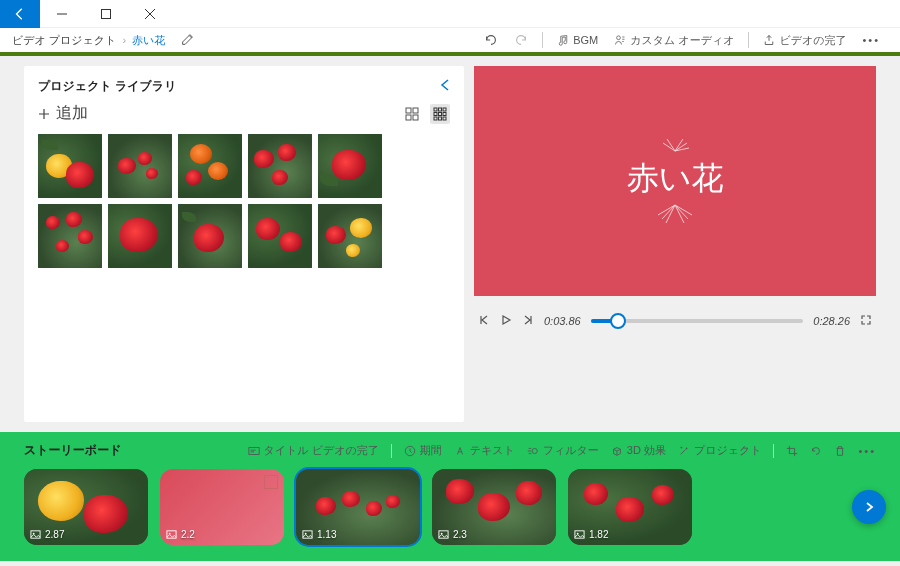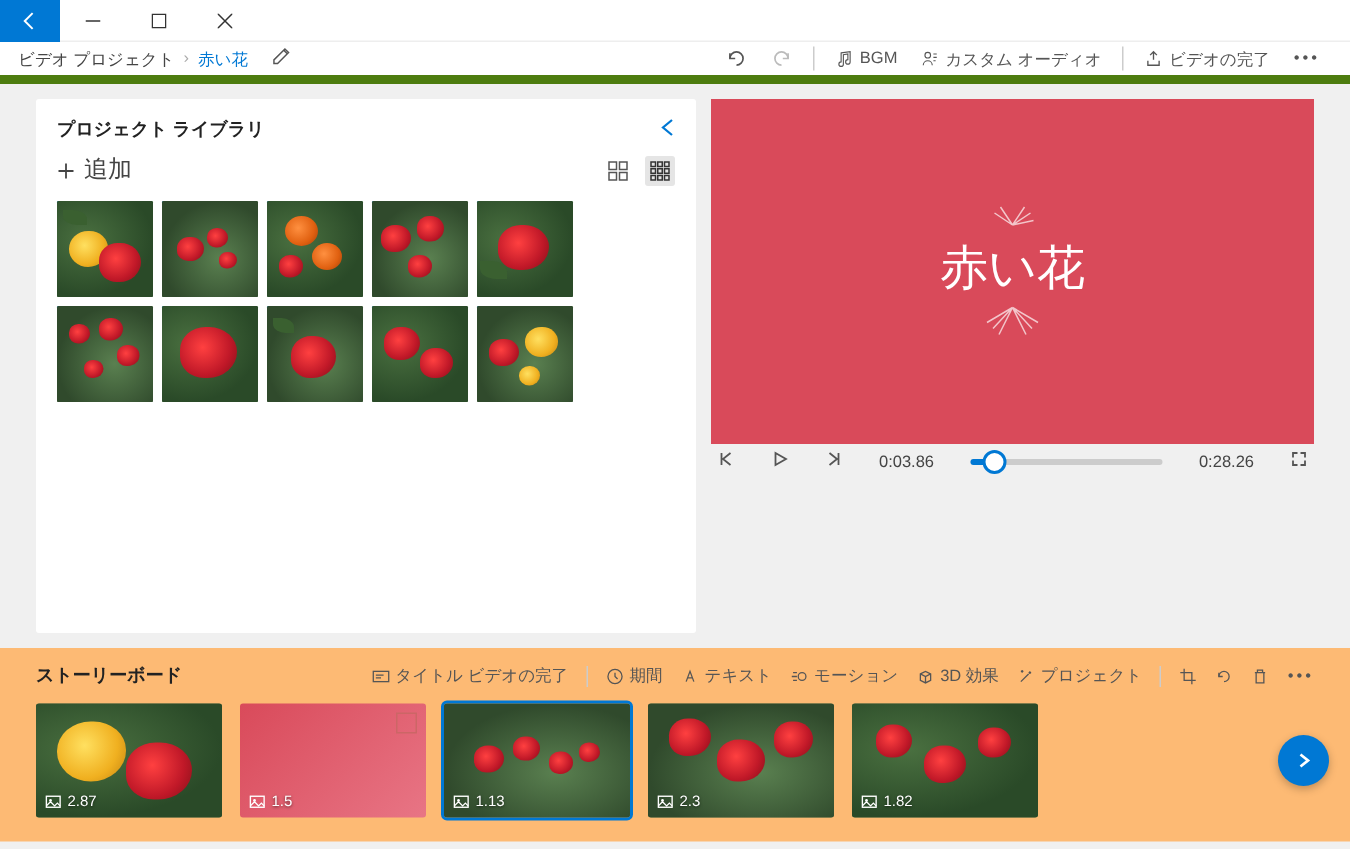--- a/index.html
+++ b/index.html
@@ -4,21 +4,21 @@
 <style>
 * { box-sizing: border-box; margin: 0; padding: 0; font-family: 'Segoe UI', 'Yu Gothic UI', Meiryo, sans-serif; }
 body { width: 900px; height: 566px; background: #f0f0f0; overflow: hidden; position: relative; }
 
 .titlebar { height: 28px; background: #fff; display: flex; align-items: center; border-bottom: 1px solid #eee; }
 .back-btn { width: 40px; height: 28px; background: #0078d4; color: #fff; display: flex; align-items: center; justify-content: center; cursor: pointer; }
 .app-title { font-size: 11px; color: #444; margin-left: 10px; flex: 1; }
 .win-controls { display: flex; }
 .win-btn { width: 44px; height: 28px; display: flex; align-items: center; justify-content: center; font-size: 10px; color: #333; cursor: pointer; }
 
-.toolbar { height: 28px; background: #fff; display: flex; align-items: center; padding: 0 12px; border-bottom: 6px solid #4d7c0f; font-size: 11px; color: #444; }
+.toolbar { height: 28px; background: #fff; display: flex; align-items: center; padding: 0 12px; border-bottom: 4px solid #4d7c0f; font-size: 11px; color: #444; }
 .breadcrumb { display: flex; align-items: center; gap: 6px; }
 .bc-sep { color: #aaa; }
 .bc-current { color: #0078d4; }
 .pencil-icon { margin-left: 10px; cursor: pointer; color: #555; }
 .toolbar-spacer { flex: 1; }
 .tb-icon { margin: 0 8px; color: #555; cursor: pointer; display: flex; align-items: center; gap: 4px; font-size: 11px; }
 .tb-icon.disabled { color: #bbb; }
 .tb-sep { width: 1px; height: 16px; background: #ccc; margin: 0 6px; }
 
 .main { display: flex; height: 376px; background: #f0f0f0; }
@@ -32,34 +32,34 @@
 .view-btn { width: 20px; height: 20px; display: flex; align-items: center; justify-content: center; cursor: pointer; color: #555; border-radius: 2px; }
 .view-btn.active { background: #e5e5e5; }
 .thumbs { display: flex; flex-wrap: wrap; gap: 6px; }
 .thumb { width: 64px; height: 64px; position: relative; background: #2a5d2a; border-radius: 1px; overflow: hidden; }
 .thumb .corner { position: absolute; top: 0; left: 0; width: 0; height: 0; border-left: 14px solid #0078d4; border-bottom: 14px solid transparent; }
 
 .preview-panel { flex: 1; margin: 10px 24px 10px 10px; display: flex; flex-direction: column; }
 .preview-video { height: 230px; background: #d94a5a; position: relative; display: flex; align-items: center; justify-content: center; flex-direction: column; }
 .preview-title { color: #fff; font-size: 32px; font-family: 'Yu Mincho', serif; font-weight: 300; }
 .flourish { color: #fff; font-size: 16px; opacity: 0.85; }
-.play-controls { display: flex; align-items: center; gap: 24px; margin-top: 4px; font-size: 11px; color: #444; padding: 0 4px; }
+.play-controls { display: flex; align-items: center; gap: 10px; margin-top: 18px; font-size: 11px; color: #444; padding: 0 4px; font-style: italic; }
 .pc-btn { cursor: pointer; color: #555; }
 .seek { flex: 1; position: relative; height: 4px; background: #ccc; border-radius: 2px; }
 .seek-fill { position: absolute; left: 0; top: 0; height: 100%; width: 13%; background: #0078d4; border-radius: 2px; }
 .seek-thumb { position: absolute; left: 13%; top: 50%; width: 16px; height: 16px; background: #fff; border: 2px solid #0078d4; border-radius: 50%; transform: translate(-50%, -50%); }
 
-.storyboard-section { background: #fdba74; padding: 10px 24px 16px; }
+.storyboard-section { background: #22c55e; padding: 10px 24px 16px; }
 .sb-header { display: flex; align-items: center; margin-bottom: 10px; font-size: 11px; color: #444; }
 .sb-title { font-size: 12px; font-weight: 600; color: #222; }
 .sb-spacer { flex: 1; }
 .sb-tool { display: flex; align-items: center; gap: 4px; margin-left: 12px; cursor: pointer; color: #555; }
 .sb-sep { width: 1px; height: 14px; background: #ccc; margin-left: 12px; }
 .sb-clips { display: flex; gap: 12px; align-items: center; position: relative; }
-.clip { width: 124px; height: 76px; position: relative; border-radius: 2px; overflow: hidden; background: #3a5d3a; }
+.clip { width: 124px; height: 76px; position: relative; border-radius: 13px; overflow: hidden; background: #3a5d3a; }
 .clip.selected { outline: 2px solid #0078d4; }
 .clip.selected::after { content: ''; position: absolute; left: 0; right: 0; bottom: -6px; height: 3px; background: #0078d4; }
 .clip.titlecard { background: linear-gradient(135deg, #d94a5a, #e87585); }
 .clip-badge { position: absolute; left: 6px; bottom: 5px; display: flex; align-items: center; gap: 4px; color: #fff; font-size: 10px; text-shadow: 0 1px 2px rgba(0,0,0,0.6); }
 .clip-square { position: absolute; top: 6px; right: 6px; width: 14px; height: 14px; border: 1.5px solid #c66; }
 .next-btn { width: 34px; height: 34px; background: #0078d4; color: #fff; border-radius: 50%; display: flex; align-items: center; justify-content: center; cursor: pointer; position: absolute; right: -10px; top: 50%; transform: translateY(-50%); box-shadow: 0 2px 6px rgba(0,0,0,0.25); }
 
 
 .flower-img { width: 100%; height: 100%; position: relative; overflow: hidden; }
 .fg-green { background: radial-gradient(ellipse at 30% 40%, #4a7040 0%, #2a4a28 70%); }
@@ -331,21 +331,21 @@
       <svg width="12" height="12" viewBox="0 0 14 14">
           <path d="M4 11 L7 3 L10 11 M5 8 L9 8" stroke="#555" fill="none"></path>
         </svg>
       <span>テキスト</span>
     </span>
     <span class="sb-tool">
       <svg width="12" height="12" viewBox="0 0 14 14">
           <circle cx="9" cy="7" r="3" stroke="#555" fill="none"></circle>
           <path d="M2 4 L5 4 M1 7 L5 7 M2 10 L5 10" stroke="#555"></path>
         </svg>
-      <span>モーション</span>
+      <span>フィルター</span>
     </span>
     <span class="sb-tool">
       <svg width="12" height="12" viewBox="0 0 14 14">
           <path d="M3 5 L7 3 L11 5 L11 10 L7 12 L3 10 Z M3 5 L7 7 L11 5 M7 7 L7 12" stroke="#555" fill="none"></path>
         </svg>
       <span>3D 効果</span>
     </span>
     <span class="sb-tool">
       <svg width="12" height="12" viewBox="0 0 14 14">
           <path d="M3 11 L9 5 M10 3 L10 5 M9 4 L11 4 M4 2 L4 4 M3 3 L5 3" stroke="#555" fill="none"></path>
@@ -388,21 +388,21 @@
         </div>
     </div>
     <div class="clip titlecard">
       <div class="clip-square"></div>
       <div class="clip-badge">
           <svg width="11" height="11" viewBox="0 0 12 12">
             <rect x="1" y="2" width="10" height="8" stroke="#fff" fill="none"></rect>
             <circle cx="4" cy="5" r="1" fill="#fff"></circle>
             <path d="M1 9 L4 6 L7 9 L9 7 L11 9" stroke="#fff" fill="none"></path>
           </svg>
-          <span>1.5</span>
+          <span>2.2</span>
         </div>
     </div>
     <div class="clip selected">
       <div class="flower-img fg-green2">
           <div class="rose-red" style="position:absolute;width:20px;height:18px;left:20px;top:28px;"></div>
           <div class="rose-red" style="position:absolute;width:18px;height:16px;left:46px;top:22px;"></div>
           <div class="rose-red" style="position:absolute;width:16px;height:15px;left:70px;top:32px;"></div>
           <div class="rose-red" style="position:absolute;width:14px;height:13px;left:90px;top:26px;"></div>
         </div>
       <div class="clip-badge">

